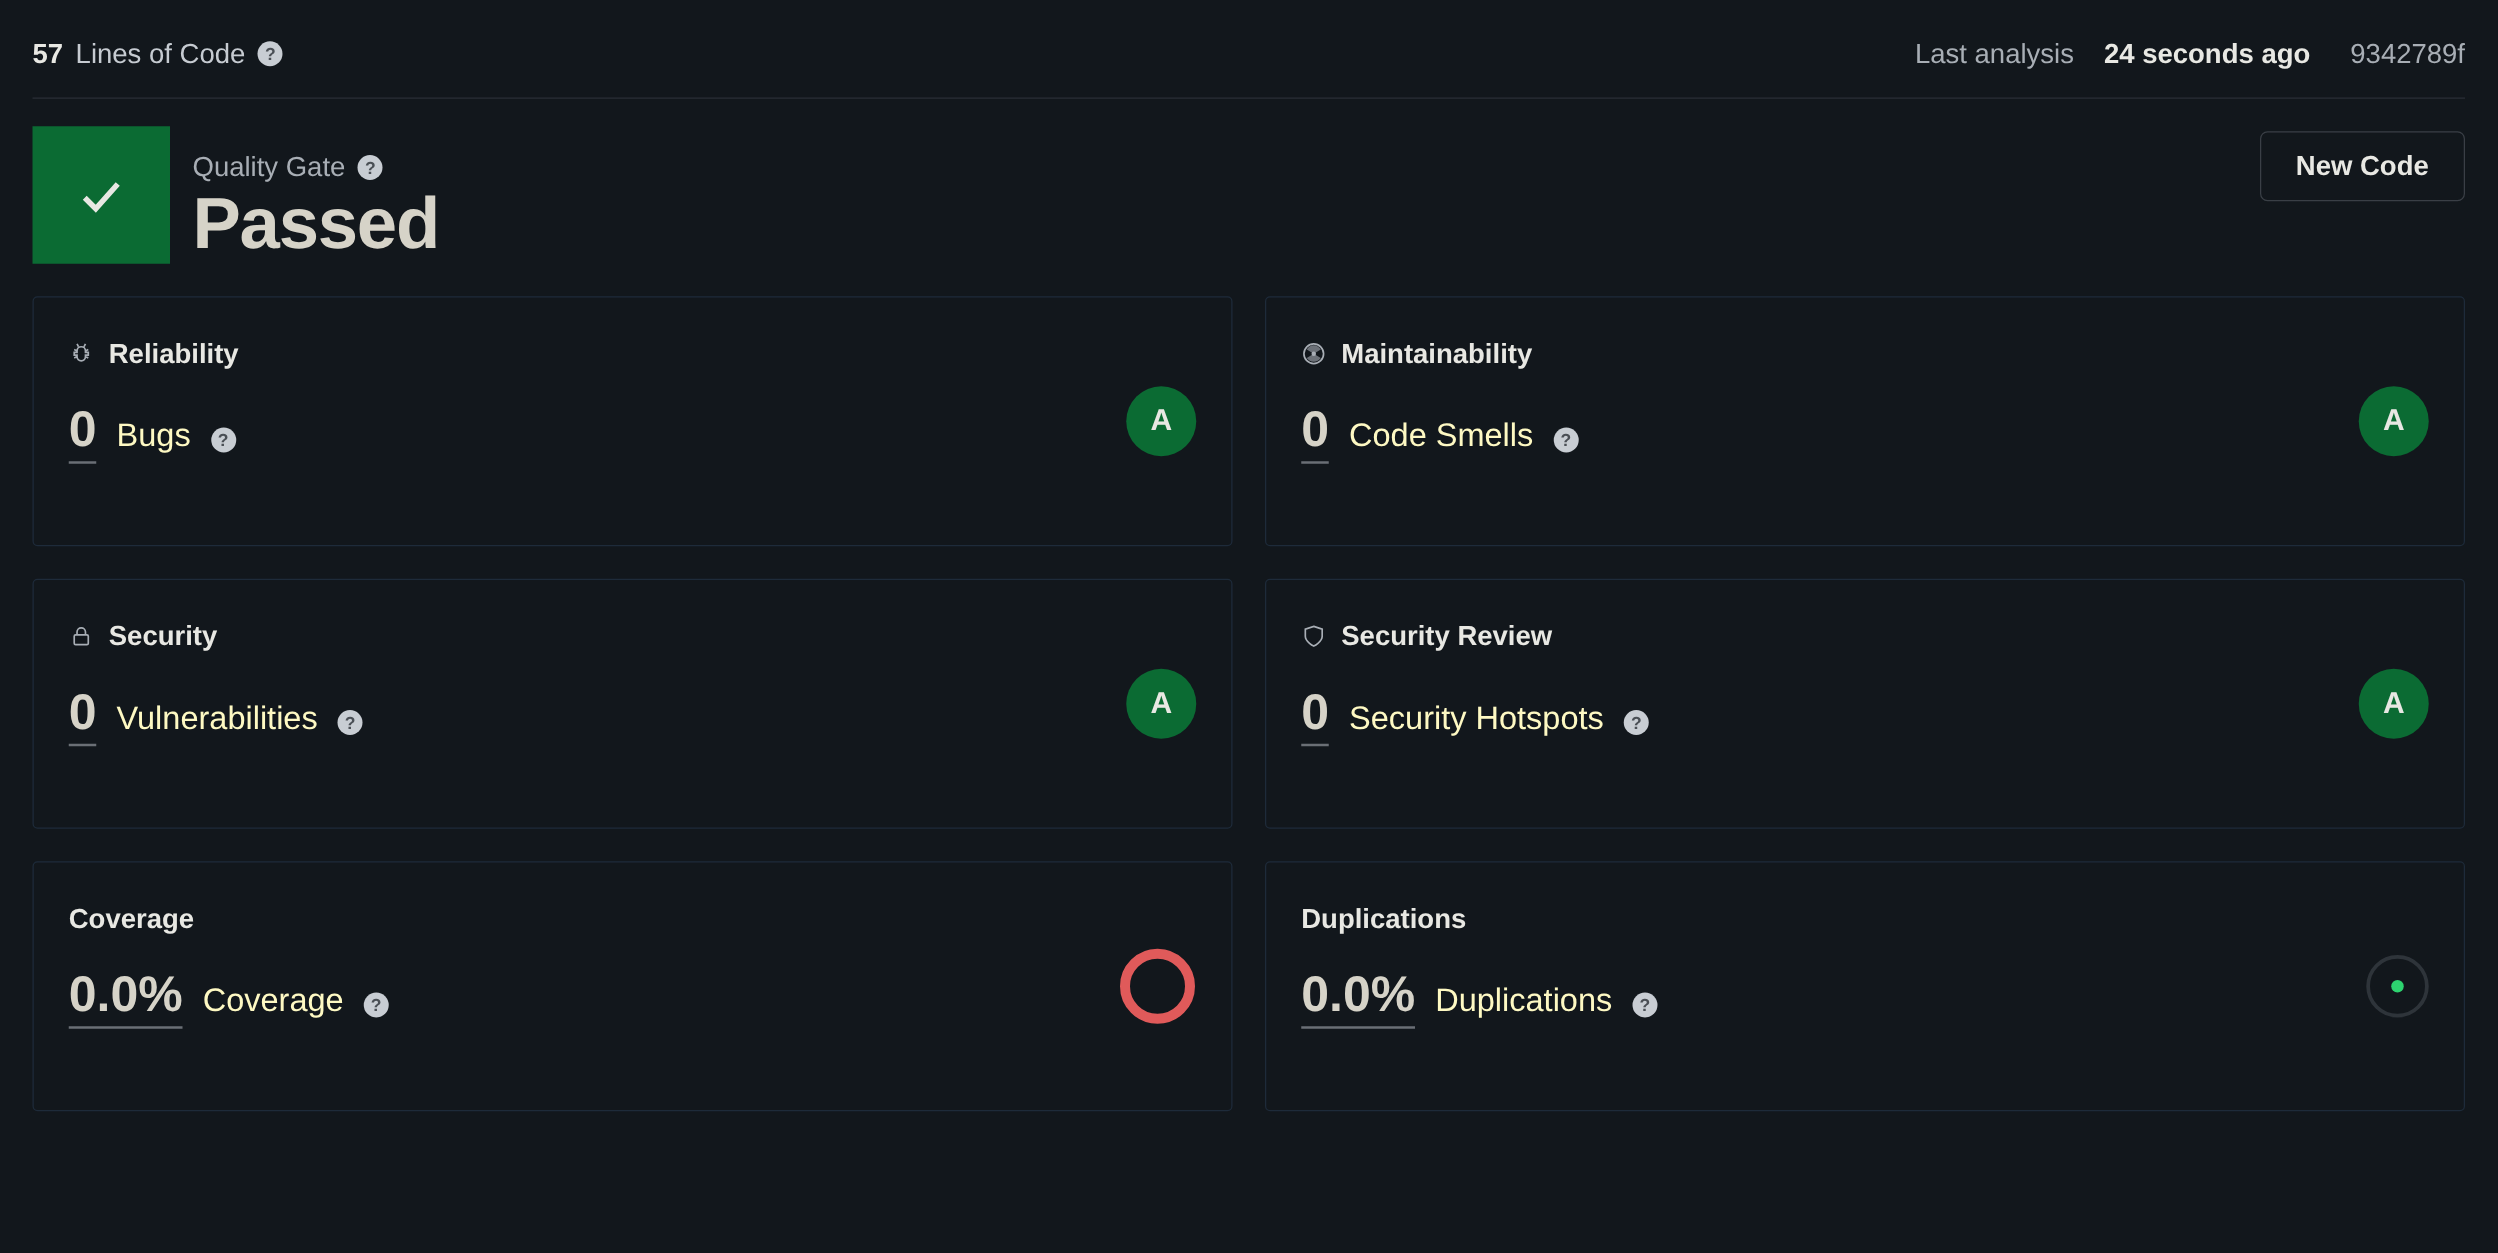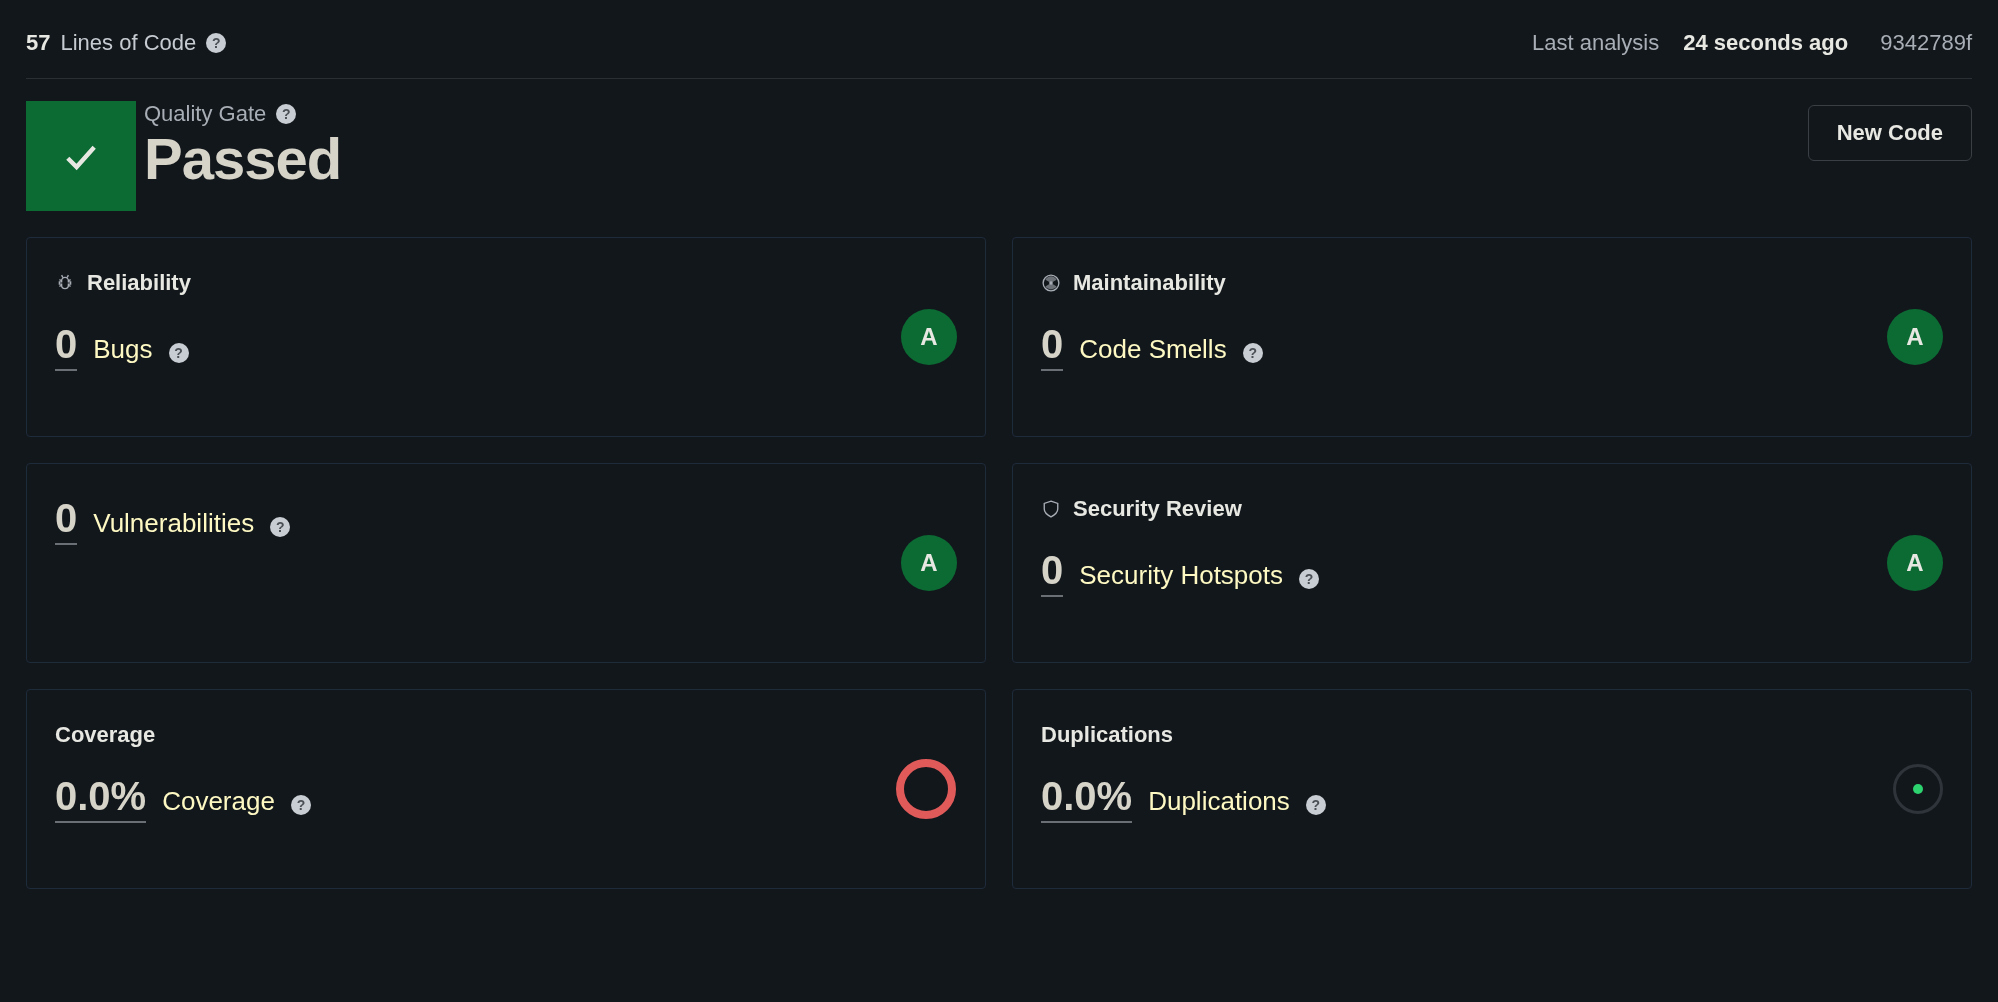--- a/index.html
+++ b/index.html
@@ -62,22 +62,22 @@
     margin-left: 8px;
   }
   .qg-row {
     display: flex;
     justify-content: space-between;
     align-items: flex-start;
     margin-bottom: 26px;
   }
   .qg-left {
     display: flex;
-    align-items: flex-start;
-    gap: 8px;
+    align-items: flex-end;
+    gap: 18px;
   }
   .qg-badge {
     width: 110px;
     height: 110px;
     background: #0b6b33;
     display: flex;
     align-items: center;
     justify-content: center;
   }
   .qg-badge svg { width: 44px; height: 44px; stroke: #e8e8e3; stroke-width: 4; fill: none; }
@@ -271,20 +271,29 @@
     </div>
     <div class="metric-row">
       <span class="metric-value">0</span>
       <span class="metric-label">Code Smells</span>
       <span class="help-icon">?</span>
     </div>
     <div class="rating-badge">A</div>
   </div>
 
   <div class="card">
+    <div class="card-title-row">
+      <span class="card-icon">
+          <svg viewBox="0 0 16 16">
+            <rect x="3" y="7" width="10" height="7" rx="1" fill="none" stroke="#a8aeb5" stroke-width="1.2"></rect>
+            <path d="M5 7 V5 a3 3 0 0 1 6 0 V7" fill="none" stroke="#a8aeb5" stroke-width="1.2"></path>
+          </svg>
+        </span>
+      <span class="card-title">Security</span>
+    </div>
     <div class="metric-row">
       <span class="metric-value">0</span>
       <span class="metric-label">Vulnerabilities</span>
       <span class="help-icon">?</span>
     </div>
     <div class="rating-badge">A</div>
   </div>
 
   <div class="card">
     <div class="card-title-row">

